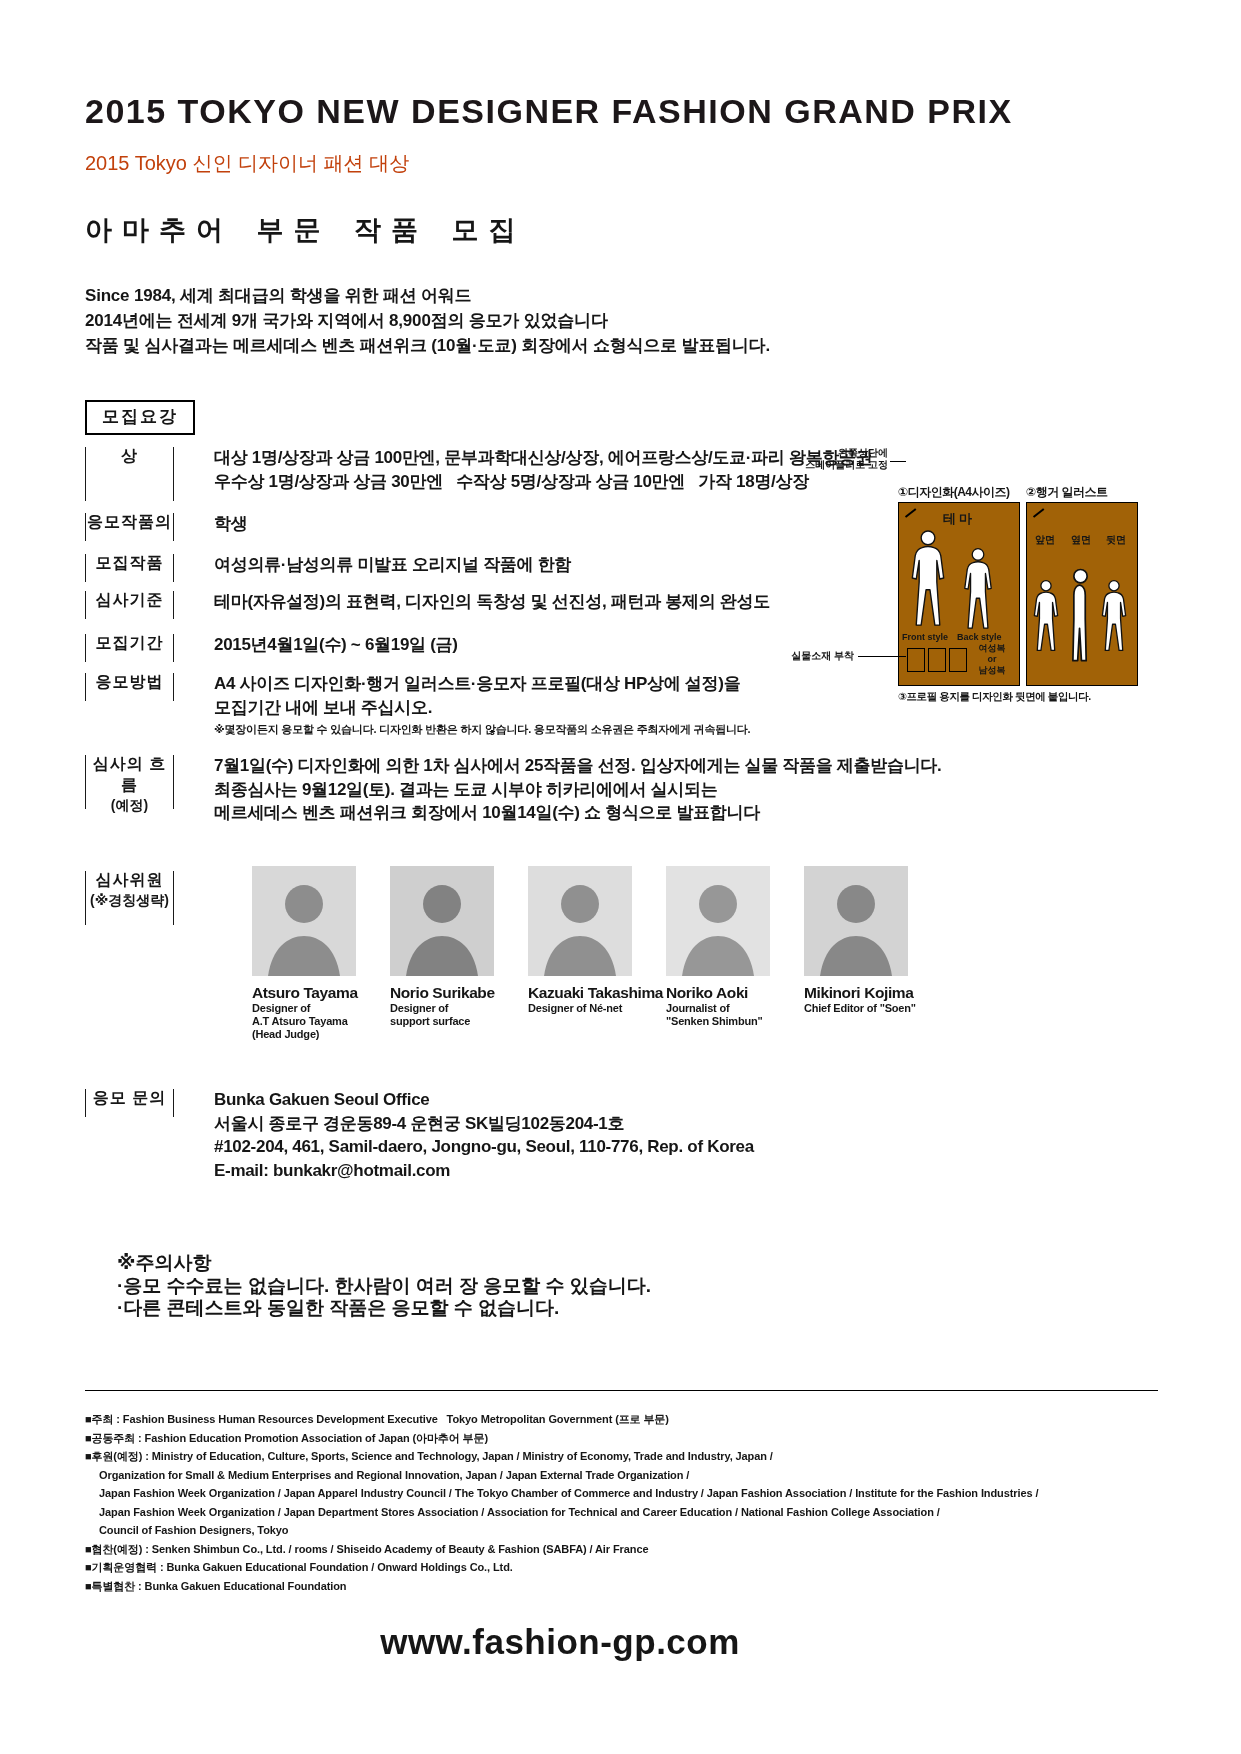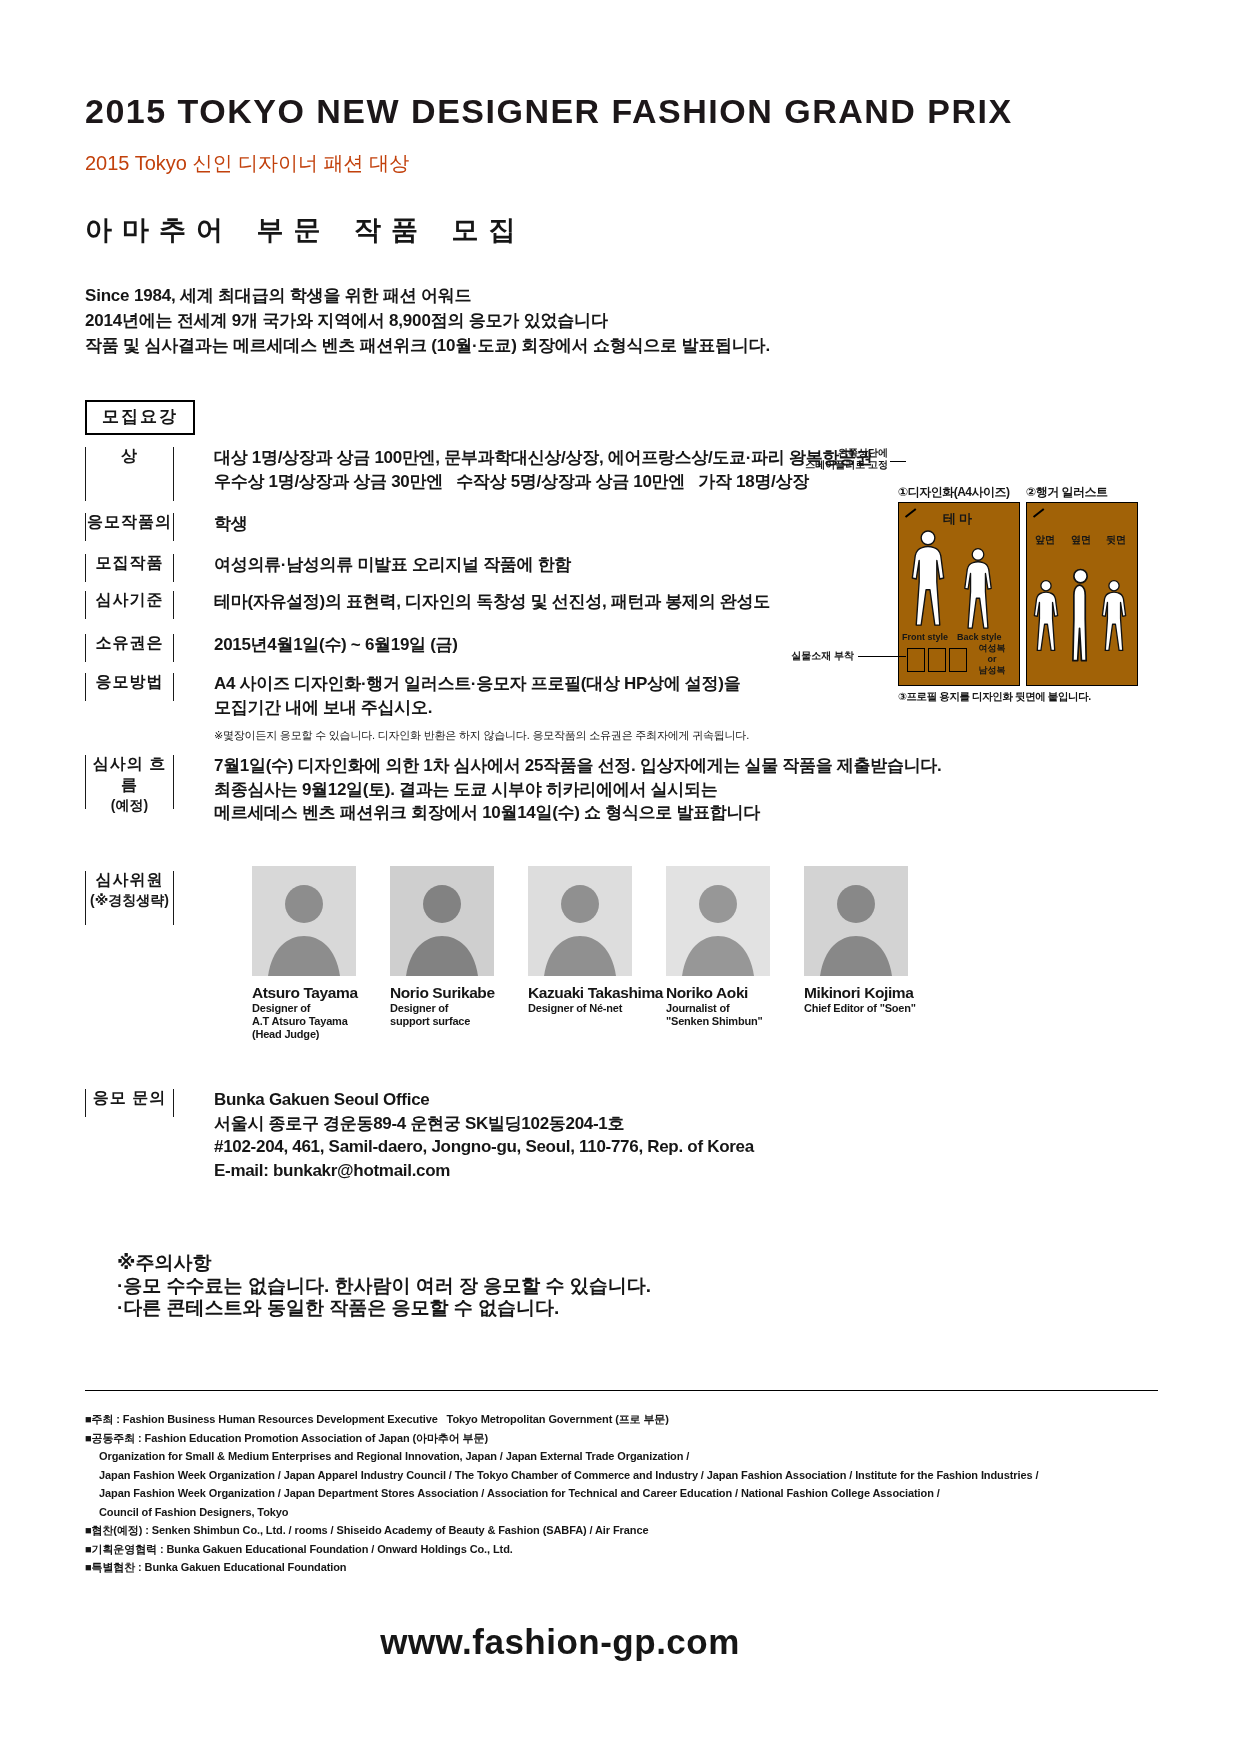--- a/index.html
+++ b/index.html
@@ -17,21 +17,21 @@
 
   .row{position:absolute;left:85px;width:1075px;}
   .vbar{position:absolute;top:1px;width:1px;background:#1a1a1a;height:28px;}
   .vbar.tall{height:54px;}
   .vbar.v1{left:0;}
   .vbar.v2{left:88px;}
   .rlabel{position:absolute;left:2px;width:85px;text-align:center;font-size:16px;font-weight:bold;letter-spacing:1px;}
   .rsub{font-size:14px;letter-spacing:0;margin-top:1px;}
   .rcontent{position:absolute;left:129px;top:0;}
   .cline{font-size:17px;font-weight:bold;line-height:23.5px;letter-spacing:-0.3px;white-space:pre;}
-  .cnote{font-size:11px;font-weight:normal;margin-top:9px;white-space:pre;letter-spacing:-0.2px;}
+  .cnote{font-size:11px;font-weight:bold;margin-top:3px;white-space:pre;letter-spacing:-0.2px;}
 
   .judge{position:absolute;width:106px;top:-4px;}
   .jphoto{width:104px;height:110px;overflow:hidden;}
   .jname{font-size:15.5px;font-weight:bold;margin-top:8px;letter-spacing:-0.4px;white-space:nowrap;}
   .jrole{font-size:11px;font-weight:bold;line-height:13px;letter-spacing:-0.2px;white-space:nowrap;}
 
   .notes{left:85px;top:1252px;font-size:19px;font-weight:bold;line-height:22.5px;margin-left:32px;}
   .hr{left:85px;top:1390px;width:1073px;height:1px;background:#000;}
   .footer{left:85px;top:1410px;font-size:11px;font-weight:bold;line-height:18.5px;letter-spacing:-0.1px;}
   .footer .ind{padding-left:14px;}
@@ -98,21 +98,21 @@
   <span class="vbar v1"></span>
   <div class="rlabel">심사기준</div>
   <span class="vbar v2"></span>
   <div class="rcontent">
       <div class="cline">테마(자유설정)의 표현력, 디자인의 독창성 및 선진성, 패턴과 봉제의 완성도</div>
     </div>
 </div>
 
 <div class="row" style="top:633px">
   <span class="vbar v1"></span>
-  <div class="rlabel">소유권은</div>
+  <div class="rlabel">모집기간</div>
   <span class="vbar v2"></span>
   <div class="rcontent">
       <div class="cline">2015년4월1일(수) ~ 6월19일 (금)</div>
     </div>
 </div>
 
 <div class="row" style="top:672px">
   <span class="vbar v1"></span>
   <div class="rlabel">응모방법</div>
   <span class="vbar v2"></span>
@@ -281,20 +281,21 @@
 <div class="abs notes">
   <div>※주의사항</div>
   <div>·응모 수수료는 없습니다. 한사람이 여러 장 응모할 수 있습니다.</div>
   <div>·다른 콘테스트와 동일한 작품은 응모할 수 없습니다.</div>
 </div>
 
 <div class="abs hr"></div>
 <div class="abs footer">
   <div>■주최 : Fashion Business Human Resources Development Executive   Tokyo Metropolitan Government (프로 부문)</div>
   <div>■공동주최 : Fashion Education Promotion Association of Japan (아마추어 부문)</div>
+  <div>■후원(예정) : Ministry of Education, Culture, Sports, Science and Technology, Japan / Ministry of Economy, Trade and Industry, Japan /</div>
   <div class="ind">Organization for Small &amp; Medium Enterprises and Regional Innovation, Japan / Japan External Trade Organization /</div>
   <div class="ind">Japan Fashion Week Organization / Japan Apparel Industry Council / The Tokyo Chamber of Commerce and Industry / Japan Fashion Association / Institute for the Fashion Industries /</div>
   <div class="ind">Japan Fashion Week Organization / Japan Department Stores Association / Association for Technical and Career Education / National Fashion College Association /</div>
   <div class="ind">Council of Fashion Designers, Tokyo</div>
   <div>■협찬(예정) : Senken Shimbun Co., Ltd. / rooms / Shiseido Academy of Beauty &amp; Fashion (SABFA) / Air France</div>
   <div>■기획운영협력 : Bunka Gakuen Educational Foundation / Onward Holdings Co., Ltd.</div>
   <div>■특별협찬 : Bunka Gakuen Educational Foundation</div>
 </div>
 
 <div class="abs website">www.fashion-gp.com</div>

